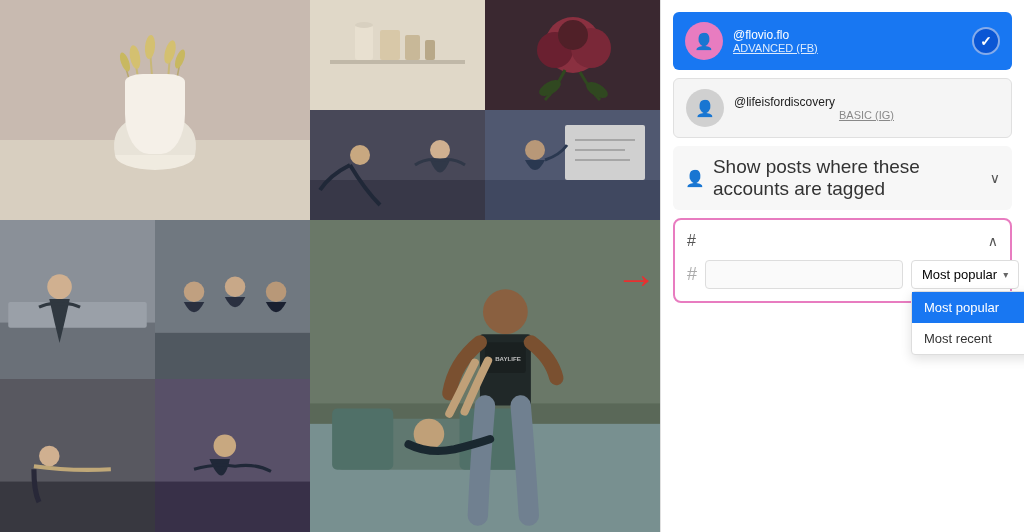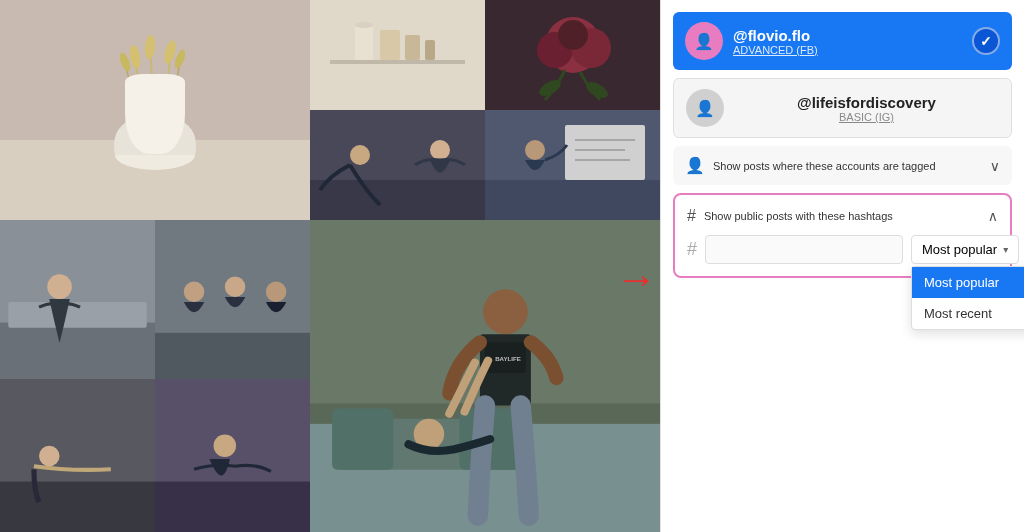--- a/index.html
+++ b/index.html
@@ -129,38 +129,37 @@
 
     .avatar.gray {
       background: #d0d0d0;
     }
 
     .account-info {
       flex: 1;
     }
 
     .account-name {
-      font-weight: 700;
-      font-size: 15px;
+      font-weight: 400;
+      font-size: 12px;
     }
 
     .account-type {
       font-size: 11px;
       opacity: 0.85;
       text-decoration: underline;
     }
 
     .account-card.active .account-name,
     .account-card.active .account-type {
       color: #fff;
     }
 
     .account-card.inactive .account-name {
       color: #222;
-      text-align: center;
     }
 
     .account-card.inactive .account-type {
       color: #777;
       text-align: center;
     }
 
     .checkmark {
       width: 28px;
       height: 28px;
@@ -194,21 +193,21 @@
       align-items: center;
       gap: 8px;
     }
 
     .section-icon {
       font-size: 16px;
       color: #555;
     }
 
     .section-label {
-      font-size: 11px;
+      font-size: 19px;
       color: #333;
       font-weight: 500;
     }
 
     .section-chevron {
       font-size: 14px;
       color: #555;
     }
 
     
@@ -579,21 +578,20 @@
       <span class="section-icon">👤</span>
       <span class="section-label">Show posts where these accounts are tagged</span>
     </div>
     <span class="section-chevron">∨</span>
   </div>
 
   <div class="hashtag-section">
     <div class="hashtag-section-header">
       <div class="hashtag-section-left">
         <span class="section-icon">#</span>
-        <span class="section-label">Show public posts with these hashtags</span>
       </div>
       <span class="section-chevron">∧</span>
     </div>
 
     <div class="hashtag-input-row">
       <span class="hash-symbol">#</span>
       <input type="text" class="hashtag-input" value="" style="">
 
       <div class="sort-dropdown">
         <button class="sort-button">

